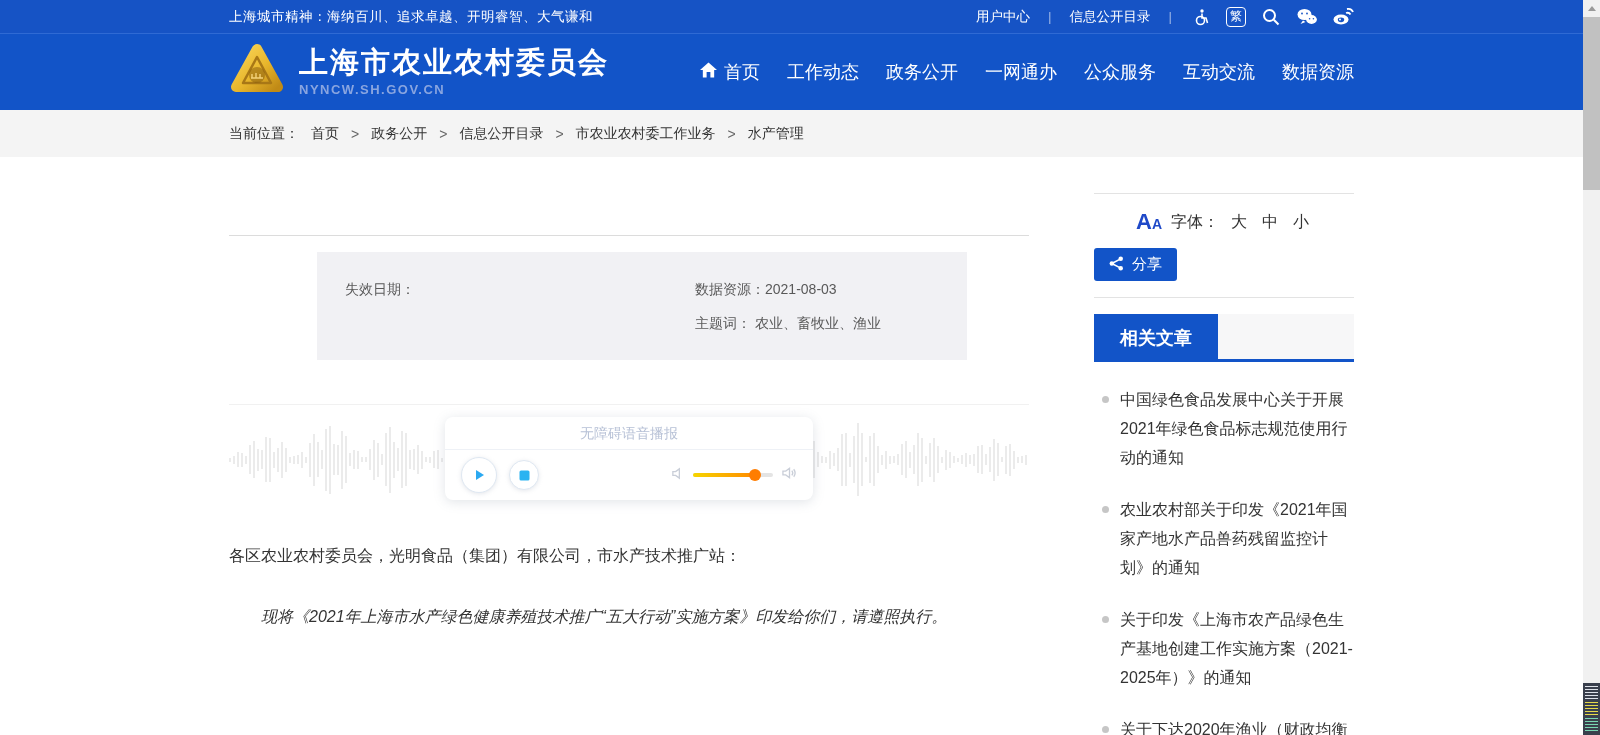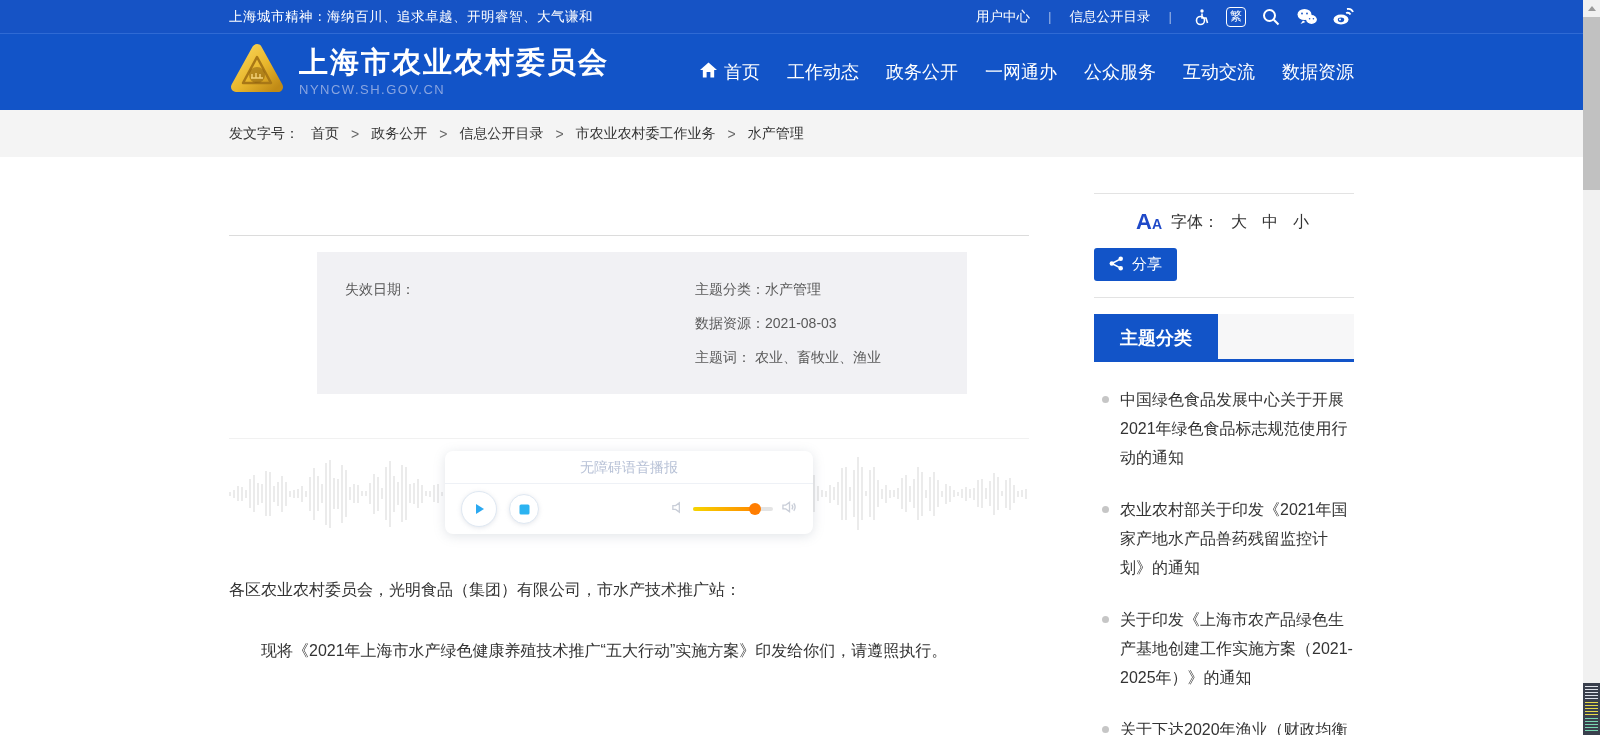--- a/index.html
+++ b/index.html
@@ -20,21 +20,21 @@
   .topbar-sep { color:rgba(255,255,255,.55); margin:0 4px; }
   .tb-icon { display:flex; align-items:center; justify-content:center; width:22px; height:22px; cursor:pointer; }
   .trad-box { width:20px; height:20px; border:1px solid #fff; border-radius:4px; font-size:12px;
               display:flex; align-items:center; justify-content:center; color:#fff; cursor:pointer; }
 
   
   .header { height:77px; background:#1254c8; border-top:1px solid #2f6ad4; }
   .header .container { display:flex; align-items:center; justify-content:space-between; height:100%; }
   .brand { display:flex; align-items:center; gap:14px; }
   .site-title { font-size:29px; font-weight:bold; color:#fff; letter-spacing:2px; line-height:1.1; }
-  .site-domain { font-size:13px; font-weight:normal; color:#89a5e0; letter-spacing:1.5px; margin-top:3px; }
+  .site-domain { font-size:13px; font-weight:bold; color:#89a5e0; letter-spacing:1.5px; margin-top:3px; }
   .nav { display:flex; align-items:center; gap:27px; }
   .nav a { color:#fff; font-size:18px; display:flex; align-items:center; gap:7px; white-space:nowrap; }
 
   
   .breadcrumb-bar { height:47px; background:#f4f4f4; }
   .breadcrumb-bar .container { display:flex; align-items:center; height:100%; font-size:14px; color:#333; gap:12px; }
   .crumb-sep { color:#666; }
 
   
   .main { display:flex; justify-content:space-between; width:1125px; margin:0 auto; background:#fff; }
@@ -64,21 +64,21 @@
   .btn-circle.small { width:30px; height:30px; margin-left:12px; }
   .volume { margin-left:auto; display:flex; align-items:center; gap:9px; }
   .vol-track { width:80px; height:4px; border-radius:2px; background:#e4e4e4; position:relative; cursor:pointer; }
   .vol-fill { position:absolute; left:0; top:0; height:100%; width:78%; border-radius:2px;
               background:linear-gradient(90deg,#f6d500,#ff8a00); }
   .vol-handle { position:absolute; left:78%; top:50%; transform:translate(-50%,-50%); width:12px; height:12px;
                 border-radius:50%; background:#ff7d00; cursor:pointer; }
 
   
   .para { font-size:16px; color:#333; margin:34px 0 0; line-height:1.7; }
-  .para.indent { text-indent:2em; }
+  .para.indent { text-indent:2em;font-style:italic; }
 
   
   .sidebar { width:260px; padding-top:36px; }
   .sb-divider { border-top:1px solid #e3e3e3; }
   .font-tool { display:flex; align-items:center; justify-content:center; gap:9px; padding:17px 0 13px; }
   .aa-icon { color:#1f49c8; font-weight:bold; line-height:1; cursor:default;text-align:center; }
   .aa-icon .big { font-size:22px; }
   .aa-icon .sml { font-size:14px; }
   .font-label { font-size:16px; color:#333; }
   .font-size-opt { font-size:16px; color:#333; margin:0 3px; cursor:pointer; }
@@ -205,21 +205,21 @@
           </a>
         <a href="#">
             <span>数据资源</span>
           </a>
       </nav>
     </div>
   </div>
 
   <div class="breadcrumb-bar">
     <div class="container">
-      <span>发文字号：</span>
+      <span>当前位置：</span>
       <a href="#">首页</a>
       <span class="crumb-sep">&gt;</span>
       <a href="#">政务公开</a>
       <span class="crumb-sep">&gt;</span>
       <a href="#">信息公开目录</a>
       <span class="crumb-sep">&gt;</span>
       <a href="#">市农业农村委工作业务</a>
       <span class="crumb-sep">&gt;</span>
       <a href="#">水产管理</a>
     </div>
@@ -230,23 +230,20 @@
     <div class="article">
       <div class="title-divider"></div>
 
       <div class="meta-box">
         <div class="meta-col-left">
           <div class="meta-row">
             <span class="meta-label">失效日期：</span><span class="meta-value"></span>
           </div>
         </div>
         <div class="meta-col-right">
-          <div class="meta-row">
-            <span class="meta-label">主题分类：</span><span class="meta-value">水产管理</span>
-          </div>
           <div class="meta-row">
             <span class="meta-label">数据资源：</span><span class="meta-value">2021-08-03</span>
           </div>
           <div class="meta-row">
             <span class="meta-label">主题词：</span>&nbsp;<span class="meta-value">农业、畜牧业、渔业</span>
           </div>
         </div>
       </div>
 
       <div class="audio-section">
@@ -508,21 +505,21 @@
               <circle cx="12.5" cy="3" r="2.4"></circle>
               <circle cx="12.5" cy="13" r="2.4"></circle>
             <path d="M3 8 L12.5 3 M3 8 L12.5 13" stroke="#fff" stroke-width="1.6"></path>
           </svg>
         </span>
         <span>分享</span>
       </button>
       <div class="sb-divider"></div>
 
       <div class="related-header">
-        <span class="related-tab">主题分类</span>
+        <span class="related-tab">相关文章</span>
       </div>
       <ul class="related-list">
         <li>
           <span class="bullet"></span>
           <a href="#">中国绿色食品发展中心关于开展2021年绿色食品标志规范使用行动的通知</a>
         </li>
         <li>
           <span class="bullet"></span>
           <a href="#">农业农村部关于印发《2021年国家产地水产品兽药残留监控计划》的通知</a>
         </li>

